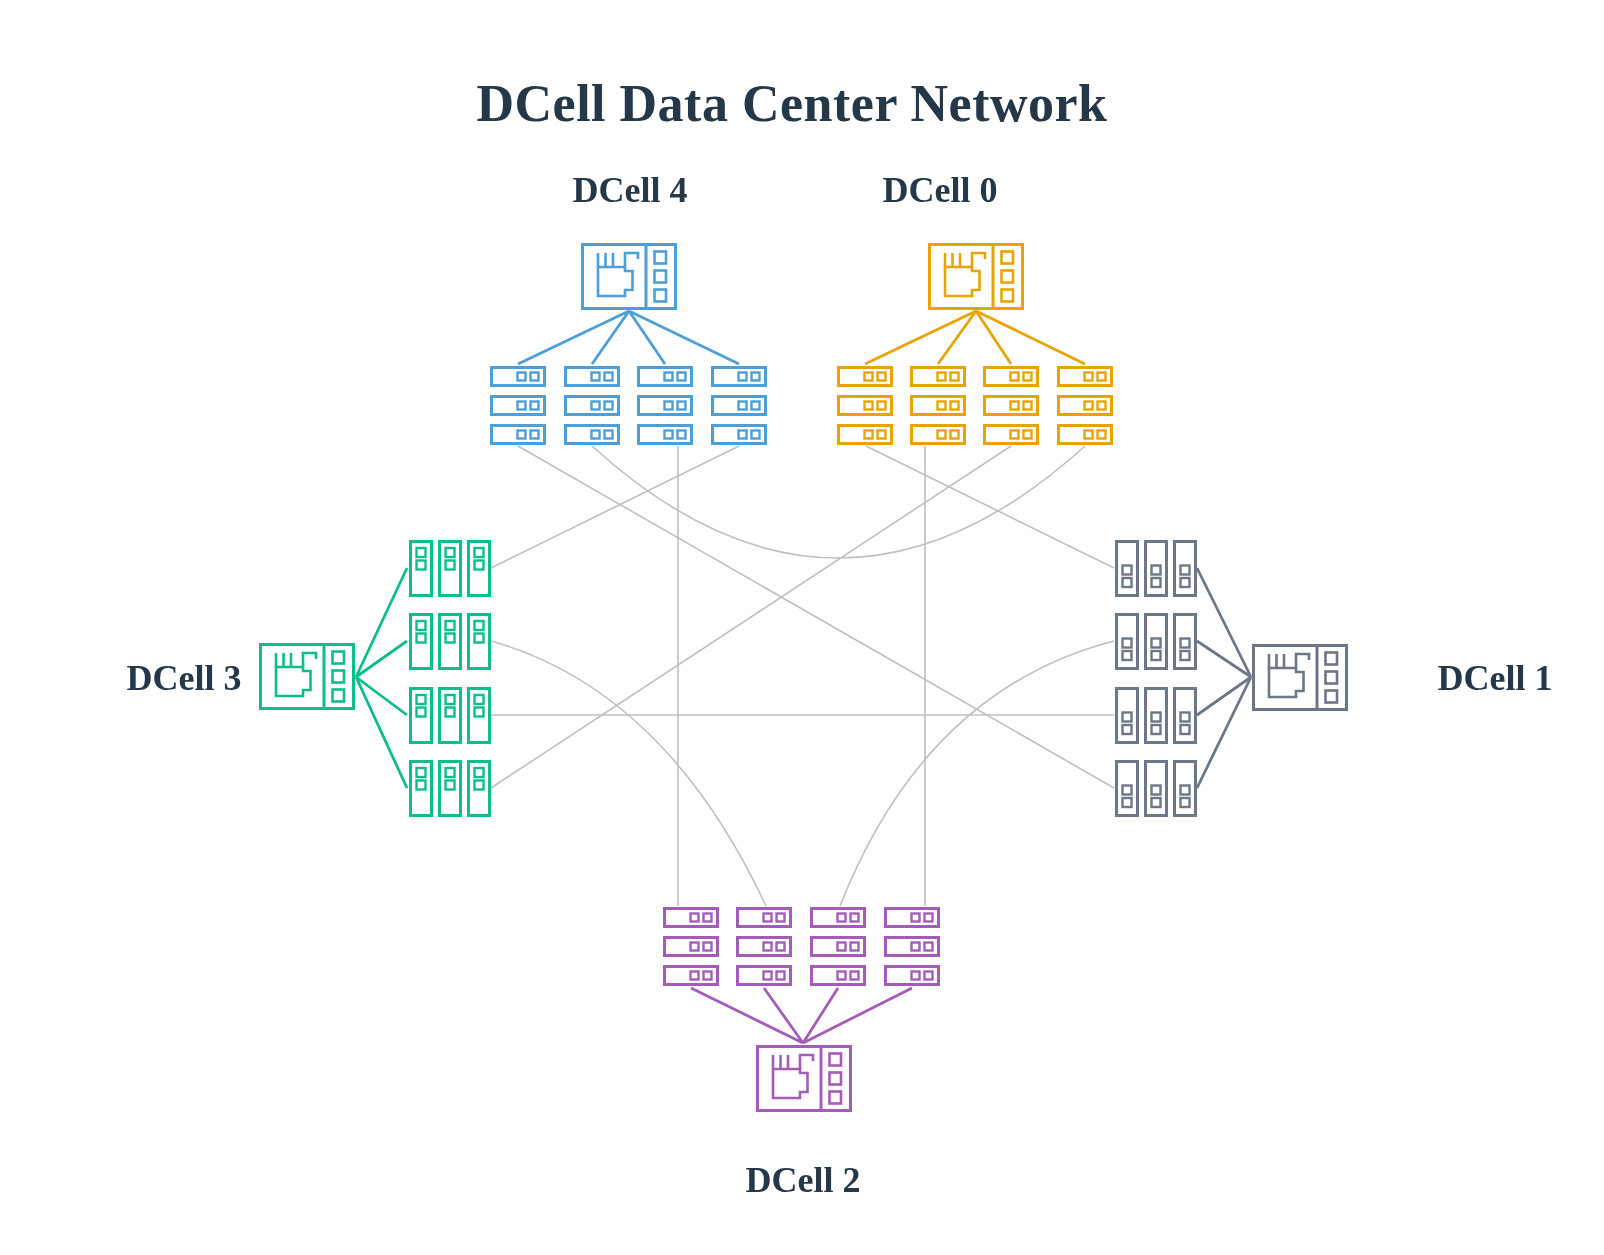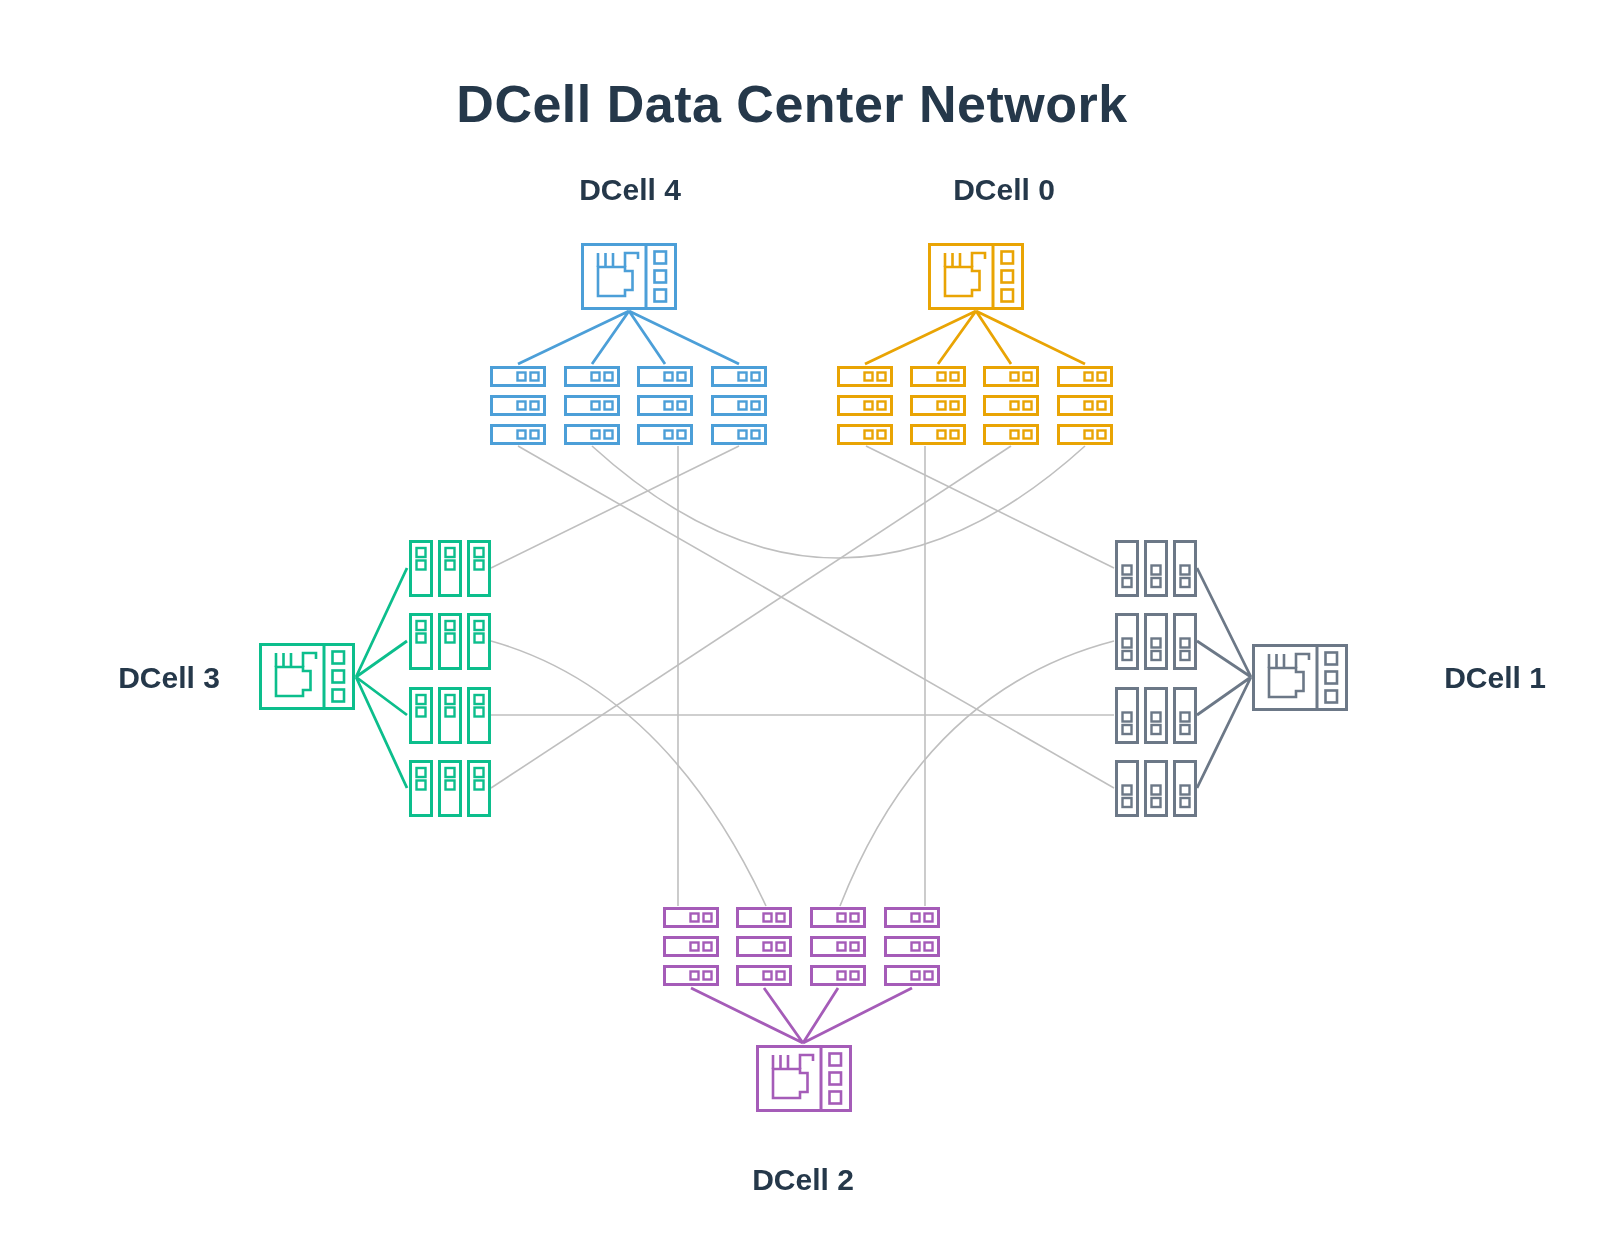--- a/index.html
+++ b/index.html
@@ -1,40 +1,40 @@
 <!DOCTYPE html>
 <html style="--background: #ffffff; --text: #25384a; --link: #bfbfbf; --dcell0: #e9a404; --dcell1: #6c7887; --dcell2: #a55cb8; --dcell3: #0cbe8c; --dcell4: #4c9fd8;"><head>
 <meta charset="utf-8">
 <style>
   html,body{margin:0;padding:0;background:#fff;}
   .canvas{
     position:relative;
     width:1604px;height:1255px;
     background:var(--background,#ffffff);
-    font-family:Liberation Sans, sans-serif;
+    font-family:Liberation Serif, serif;
     overflow:hidden;
   }
   .diagram-svg{position:absolute;left:0;top:0;}
   .title{
     position:absolute;left:792px;top:74px;
     transform:translateX(-50%);
     font-size:52px;font-weight:700;
     color:var(--text,#25384a);
     white-space:nowrap;letter-spacing:0.5px;
   }
   .cluster-label{
     position:absolute;
     transform:translate(-50%,-50%);
-    font-size:30px;font-weight:600;
+    font-size:36px;font-weight:600;
     color:var(--text,#25384a);
     white-space:nowrap;
   }
   .lbl-dcell4{left:630px;top:190px;}
-  .lbl-dcell0{left:1004px;top:190px;}
-  .lbl-dcell3{left:169px;top:678px;}
+  .lbl-dcell0{left:940px;top:190px;}
+  .lbl-dcell3{left:184px;top:678px;}
   .lbl-dcell1{left:1495px;top:678px;}
   .lbl-dcell2{left:803px;top:1156px;margin-top:24px;}
 
   g[data-cluster="dcell0"]{color:var(--dcell0,#e9a404);}
   g[data-cluster="dcell1"]{color:var(--dcell1,#6c7887);}
   g[data-cluster="dcell2"]{color:var(--dcell2,#a55cb8);}
   g[data-cluster="dcell3"]{color:var(--dcell3,#0cbe8c);}
   g[data-cluster="dcell4"]{color:var(--dcell4,#4c9fd8);}
   .fan{stroke:currentColor;stroke-width:2.8;fill:none;}
   .ilink{stroke:var(--link,#bfbfbf);stroke-width:1.6;fill:none;}

